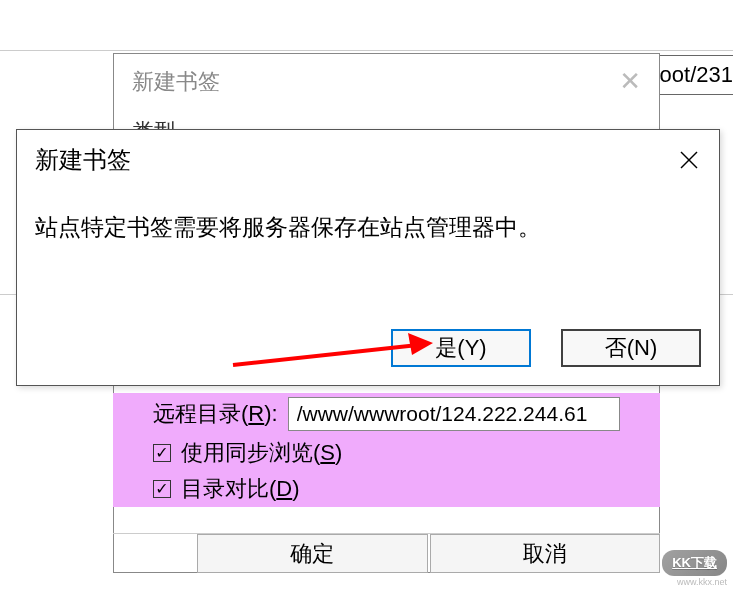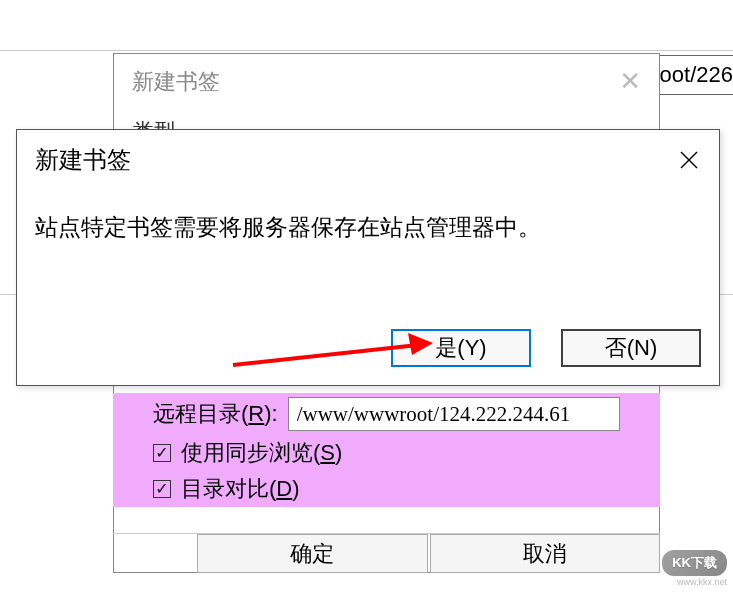--- a/index.html
+++ b/index.html
@@ -75,21 +75,21 @@
     
     .settings-label u {
       text-decoration: underline;
     }
     
     .settings-input {
       flex: 1;
       border: 1px solid #888;
       padding: 4px 8px;
       font-size: 21px;
-      font-family: Liberation Serif, serif;
+      font-family: Liberation Sans, sans-serif;
       height: 34px;
     }
     
     .checkbox-row {
       display: flex;
       align-items: center;
       padding: 3px 40px;
     }
     
     .checkbox {
@@ -261,37 +261,38 @@
     
     .watermark-badge {
       background: linear-gradient(135deg, #8a8a8a, #6a6a6a);
       border-radius: 12px;
       padding: 4px 10px;
       color: #fff;
       font-size: 13px;
       font-weight: bold;
       display: inline-block;
       text-shadow: 0 1px 1px rgba(0,0,0,0.3);
+      text-decoration: underline;
     }
     
     .watermark-sub {
       font-size: 9px;
       color: #aaa;
       text-align: right;
       margin-top: 1px;
     }
   </style>
 </head>
 <body>
 
 <div class="top-border"></div>
 <div class="mid-border"></div>
 
 <div class="top-path">
-  <span>oot/226</span>
+  <span>oot/231</span>
 </div>
 
 <div class="back-dialog">
   <div class="back-dialog-title">
     <span>新建书签</span>
     <span class="back-close">✕</span>
   </div>
   <div class="back-dialog-partial">类型</div>
 </div>
 

